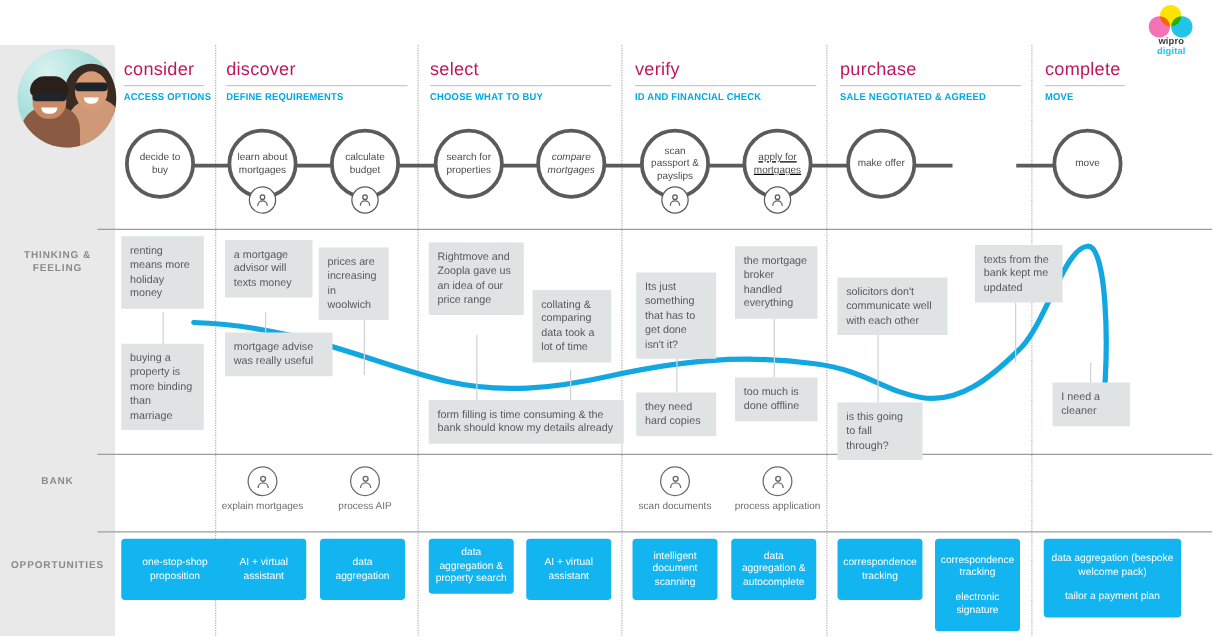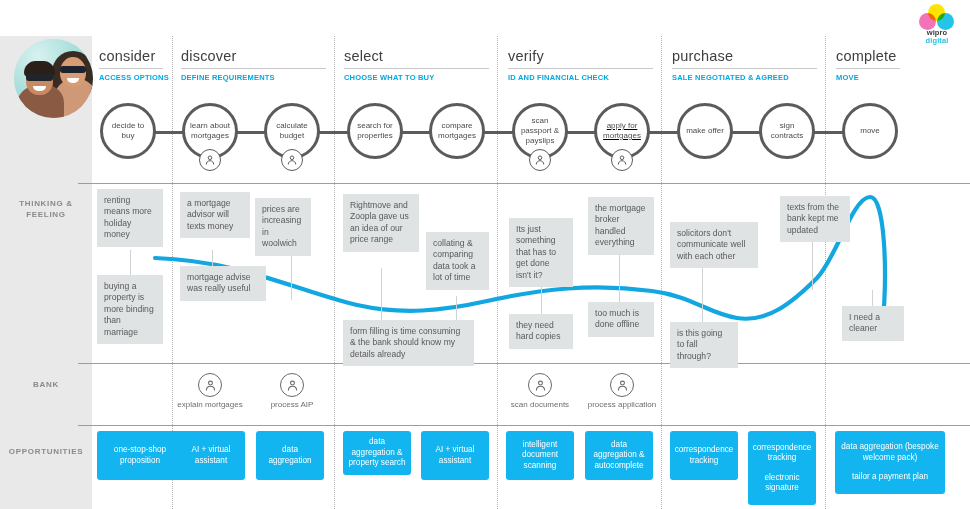--- a/index.html
+++ b/index.html
@@ -47,21 +47,21 @@
   #avatar .w-hair{left:38px;top:12px;width:42px;height:46px;border-radius:21px 21px 14px 14px;background:#3a2b22;}
   #avatar .w-head{left:46px;top:18px;width:26px;height:30px;border-radius:50% 50% 46% 46%;background:#d79c76;}
   #avatar .w-gl{left:46px;top:27px;width:26px;height:7px;background:#1e222a;border-radius:3px;}
   #avatar .w-sm{left:53px;top:39px;width:12px;height:5px;border-radius:0 0 8px 8px;background:#fff;}
 
   
   .hrule{position:absolute;height:1px;background:#9d9d9d;}
   .vdot{position:absolute;top:36px;width:0;height:473px;border-left:1px dotted #b5b5b5;}
 
   
-  .phase-title{position:absolute;font-size:14.5px;color:#404040;font-weight:normal;letter-spacing:.2px;}
+  .phase-title{position:absolute;font-size:14.5px;color:#be185d;font-weight:normal;letter-spacing:.2px;}
   .phase-underline{position:absolute;height:1px;background:#c9c9c9;}
   .phase-sub{position:absolute;font-size:8px;font-weight:bold;color:#00a9e0;letter-spacing:.2px;
     transform:scaleX(.94);transform-origin:left center;white-space:nowrap;}
 
   
   .step{position:absolute;width:56px;height:56px;border-radius:50%;border:3px solid #5b5b5b;
     background:#fff;box-sizing:border-box;display:flex;align-items:center;justify-content:center;}
   .step span{font-size:8px;color:#4c4c4c;text-align:center;line-height:10px;padding:0 2px;}
   .connector{position:absolute;height:3px;background:#5b5b5b;top:131px;}
   .stepicon{position:absolute;width:22px;height:22px;border-radius:50%;border:1.6px solid #5b5b5b;
@@ -189,21 +189,21 @@
     <svg viewBox="0 0 24 24">
         <circle cx="12" cy="7.5" r="3.6" fill="none" stroke="#5b5b5b" stroke-width="2"></circle>
         <path d="M4.5 21c0-4.6 3.4-7.6 7.5-7.6s7.5 3 7.5 7.6" fill="none" stroke="#5b5b5b" stroke-width="2"></path>
       </svg>
     </div>
 
   <div class="step" style="left:347px;top:103px;">
     <span>search for properties</span>
     </div>
 
-  <div class="step" style="left:429px;top:103px;">
+  <div class="step" style="left:429px;top:103px;font-style:italic;">
     <span>compare mortgages</span>
     </div>
 
   <div class="step" style="left:512px;top:103px;">
     <span>scan passport &amp; payslips</span>
     </div>
   <div class="stepicon" style="left:529px;top:149px;">
     <svg viewBox="0 0 24 24">
         <circle cx="12" cy="7.5" r="3.6" fill="none" stroke="#5b5b5b" stroke-width="2"></circle>
         <path d="M4.5 21c0-4.6 3.4-7.6 7.5-7.6s7.5 3 7.5 7.6" fill="none" stroke="#5b5b5b" stroke-width="2"></path>
@@ -217,23 +217,20 @@
     <svg viewBox="0 0 24 24">
         <circle cx="12" cy="7.5" r="3.6" fill="none" stroke="#5b5b5b" stroke-width="2"></circle>
         <path d="M4.5 21c0-4.6 3.4-7.6 7.5-7.6s7.5 3 7.5 7.6" fill="none" stroke="#5b5b5b" stroke-width="2"></path>
       </svg>
     </div>
 
   <div class="step" style="left:677px;top:103px;">
     <span>make offer</span>
     </div>
 
-  <div class="step" style="left:759px;top:103px;">
-    <span>sign contracts</span>
-    </div>
 
   <div class="step" style="left:842px;top:103px;">
     <span>move</span>
     </div>
 
   <svg id="curve" viewBox="0 0 878 180" preserveAspectRatio="none">
     <path d="M63 75 C 150 78, 205 108, 265 122 C 310 132, 350 128, 395 118
              C 450 106, 500 100, 560 108 C 600 113, 615 130, 645 135
              C 675 140, 700 120, 725 95 C 745 74, 760 15, 778 14
              C 793 13, 796 90, 790 148" fill="none" stroke="#12a7e0" stroke-width="4.2" stroke-linecap="round"></path>
@@ -249,21 +246,21 @@
 
   <div class="stem" style="left:291px;top:246px;height:54px;"></div>
   <div class="note" style="left:255px;top:198px;width:56px;">prices are increasing in woolwich</div>
 
   <div class="stem" style="left:381px;top:268px;height:52px;"></div>
   <div class="note" style="left:343px;top:194px;width:76px;">Rightmove and Zoopla gave us an idea of our price range</div>
 
   <div class="stem" style="left:456px;top:296px;height:24px;"></div>
   <div class="note" style="left:426px;top:232px;width:63px;">collating &amp; comparing data took a lot of time</div>
 
-  <div class="note" style="left:343px;top:320px;width:131px;">form filling is time consuming &amp; the bank should know my details already</div>
+  <div class="note" style="left:343px;top:320px;width:156px;">form filling is time consuming &amp; the bank should know my details already</div>
 
   <div class="stem" style="left:541px;top:272px;height:42px;"></div>
   <div class="note" style="left:509px;top:218px;width:64px;">Its just something that has to get done isn't it?</div>
   <div class="note" style="left:509px;top:314px;width:64px;">they need hard copies</div>
 
   <div class="stem" style="left:619px;top:252px;height:50px;"></div>
   <div class="note" style="left:588px;top:197px;width:66px;">the mortgage broker handled everything</div>
   <div class="note" style="left:588px;top:302px;width:66px;">too much is done offline</div>
 
   <div class="stem" style="left:702px;top:266px;height:56px;"></div>

